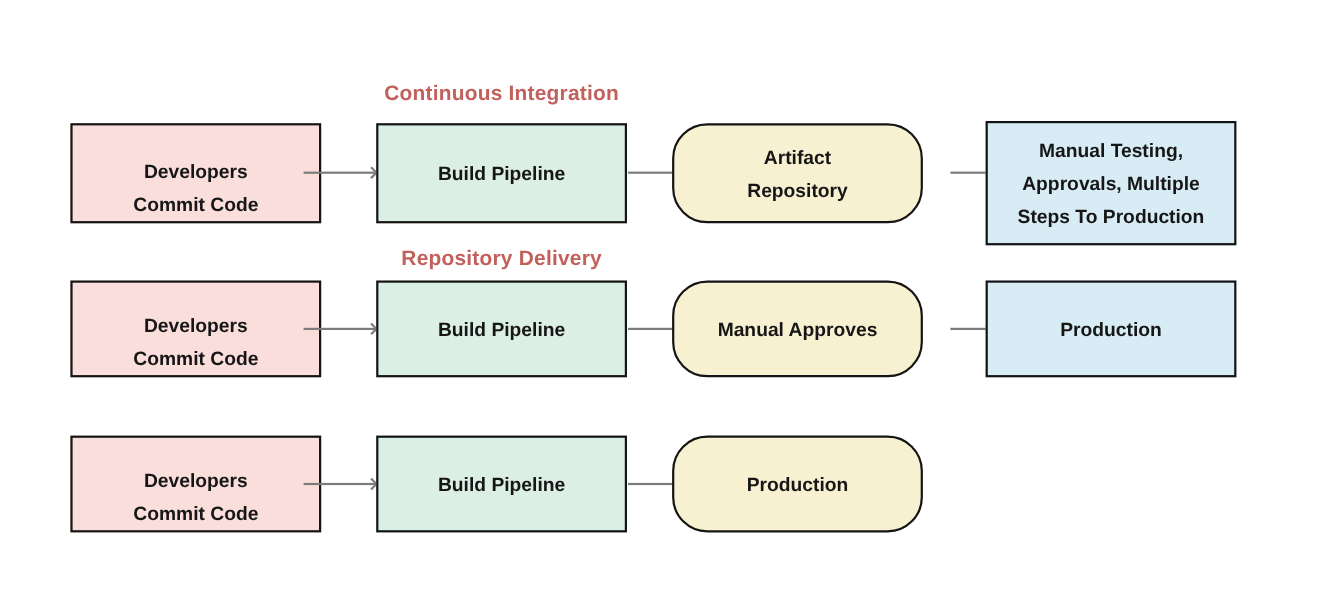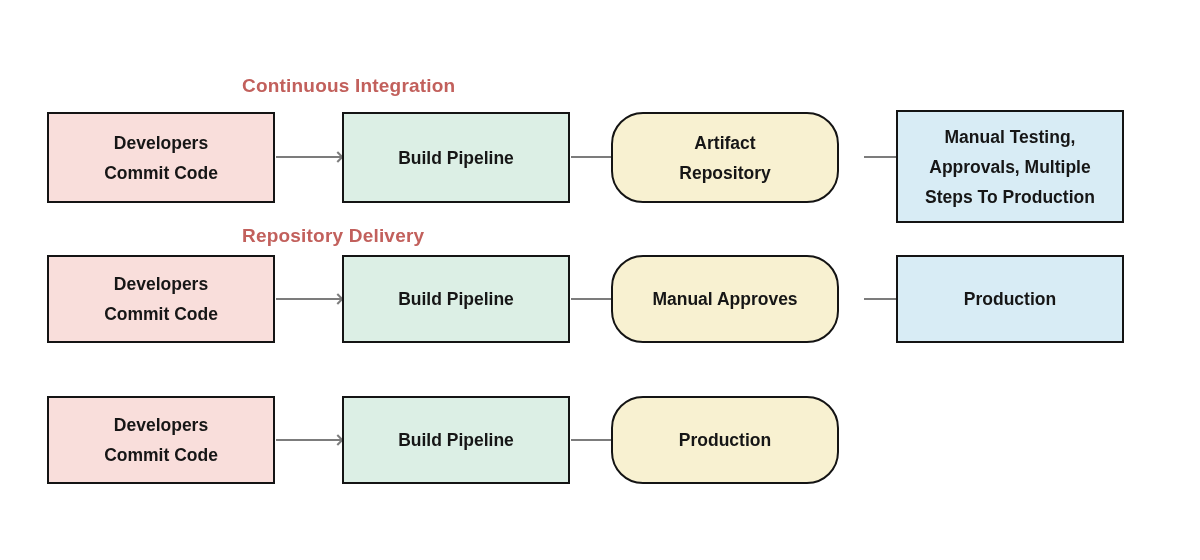--- a/index.html
+++ b/index.html
@@ -13,20 +13,21 @@
     width: 1200px;
     height: 560px;
     background: #ffffff;
     overflow: hidden;
   }
   .row-title {
     position: absolute;
     left: 242px;
     width: 428px;
     height: 24px;
+    text-align: center;
     font-size: 19px;
     font-weight: 700;
     letter-spacing: 0.2px;
     color: var(--title-color, #c2605c);
   }
   .node {
     position: absolute;
     width: 228px;
     box-sizing: border-box;
     border: 2px solid var(--border-color, #141414);
@@ -53,21 +54,21 @@
     right: -1px;
     top: -3.5px;
     width: 8px;
     height: 8px;
     border-top: 2px solid var(--arrow-color, #7c7c7c);
     border-right: 2px solid var(--arrow-color, #7c7c7c);
     transform: rotate(45deg);
     box-sizing: border-box;
   }
   
-  .c1 { left: 47px; }
+  .c1 { left: 64px; align-items: flex-end; }
   .c2 { left: 342px; }
   .c3 { left: 611px; border-radius: 32px; }
   .c4 { left: 896px; }
   
   .r1      { top: 112px; height: 91px; }
   .r1-tall { top: 110px; height: 113px; }
   .r1-arrow { top: 156px; }
   
   .r2 { top: 255px; height: 88px; }
   .r2-arrow { top: 298px; }

